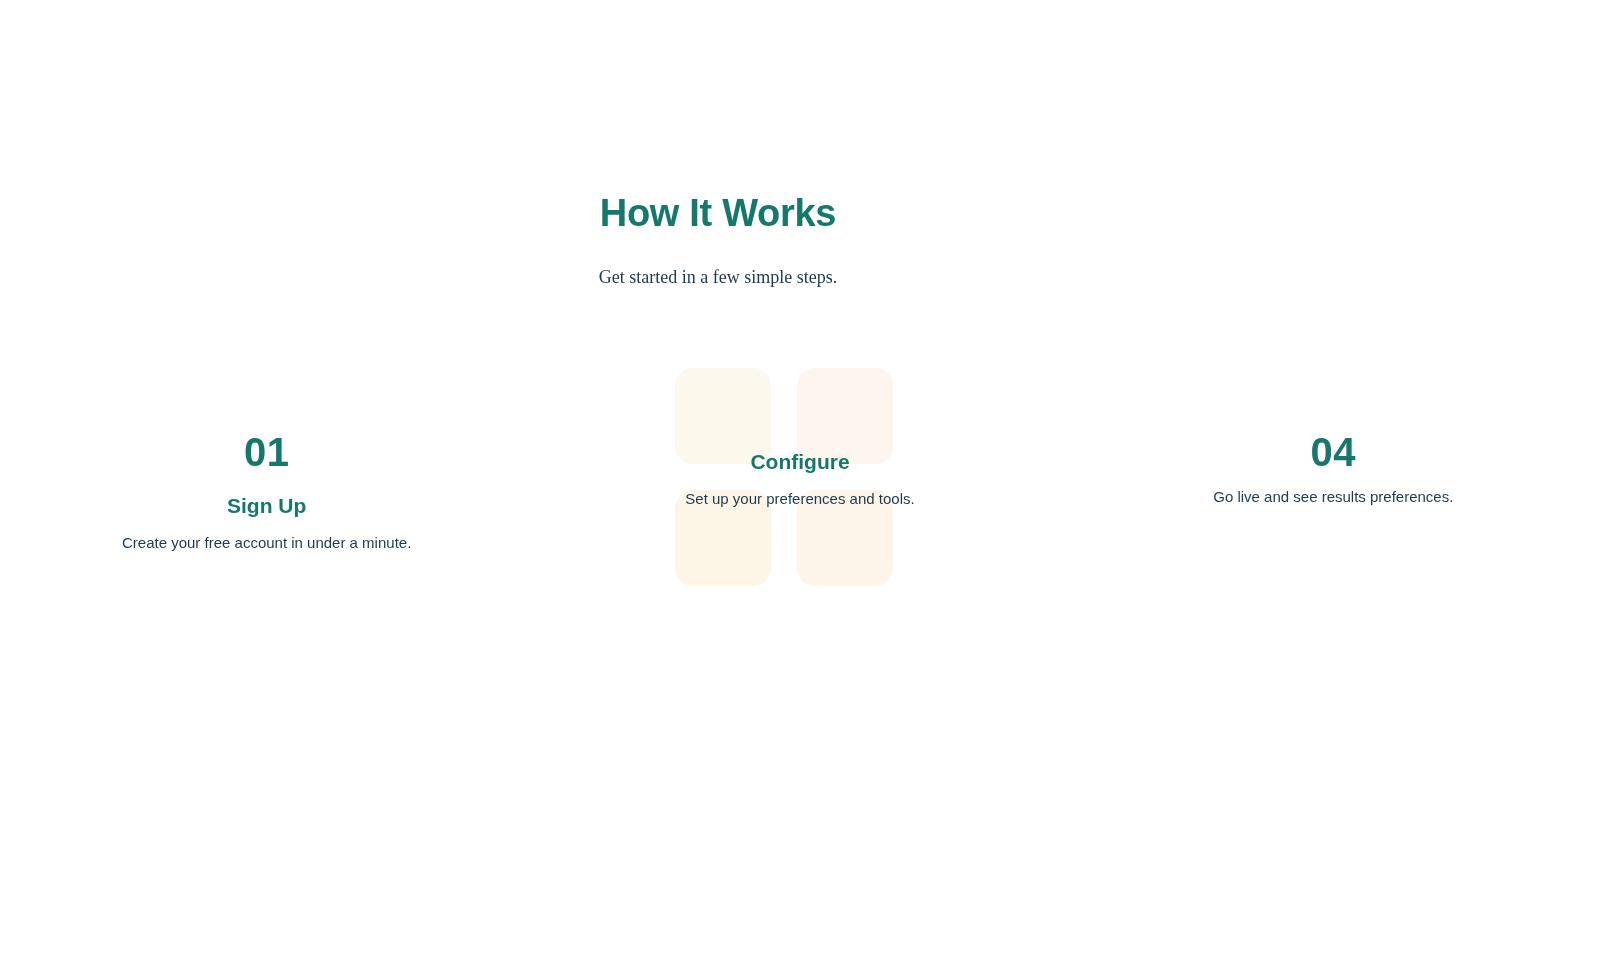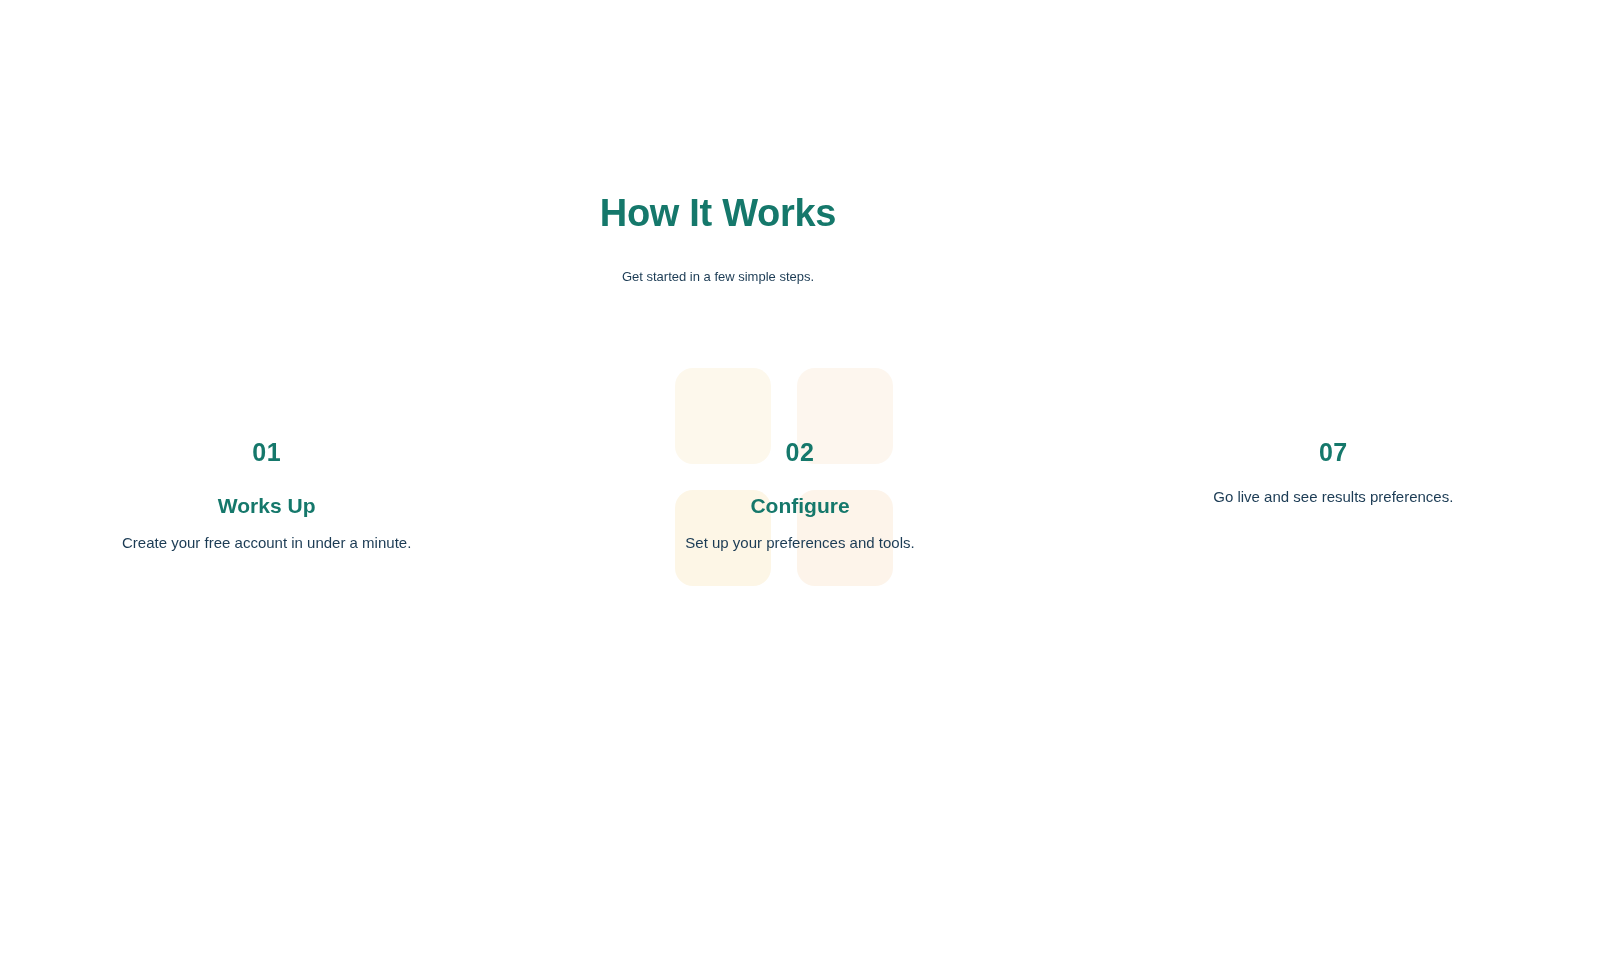--- a/index.html
+++ b/index.html
@@ -32,24 +32,25 @@
   .section-title {
     margin: 0;
     font-size: 38px;
     line-height: 46px;
     font-weight: 700;
     letter-spacing: -0.3px;
     color: #15786b;
   }
   .section-subtitle {
     margin: 30px 0 0 0;
-    font-size: 13px;
+    font-size: 18px;
     line-height: 22px;
     font-weight: 400;
     color: #1b3b54;
+    font-family: Liberation Serif, serif;
   }
 
   
   .deco-cluster {
     position: absolute;
     top: 368px;
     left: 675px;
     width: 218px;
     height: 218px;
     display: grid;
@@ -75,21 +76,21 @@
     display: flex;
     z-index: 1;
   }
   .step {
     flex: 1 1 0;
     text-align: center;
     padding: 0 40px;
     box-sizing: border-box;
   }
   .step-number {
-    font-size: 25px;
+    font-size: 40px;
     line-height: 44px;
     font-weight: 700;
     color: #15786b;
     letter-spacing: 0.5px;
   }
   .step-title {
     margin-top: 18px;
     font-size: 21px;
     line-height: 28px;
     font-weight: 700;
@@ -117,30 +118,29 @@
     <div class="deco-tile t1"></div>
     <div class="deco-tile t2"></div>
     <div class="deco-tile t3"></div>
     <div class="deco-tile t4"></div>
   </div>
 
   <div class="steps">
 
     <div class="step">
       <div class="step-number">01</div>
-      <div class="step-title">Works Up</div>
+      <div class="step-title">Sign Up</div>
       <div class="step-desc">Create your free account in under a minute.</div>
     </div>
 
     <div class="step">
-      <div class="step-number">02</div>
       <div class="step-title">Configure</div>
       <div class="step-desc">Set up your preferences and tools.</div>
     </div>
 
     <div class="step">
-      <div class="step-number">07</div>
+      <div class="step-number">04</div>
       <div class="step-desc">Go live and see results preferences.</div>
     </div>
 
   </div>
 
 </div>
 
 </body></html>

